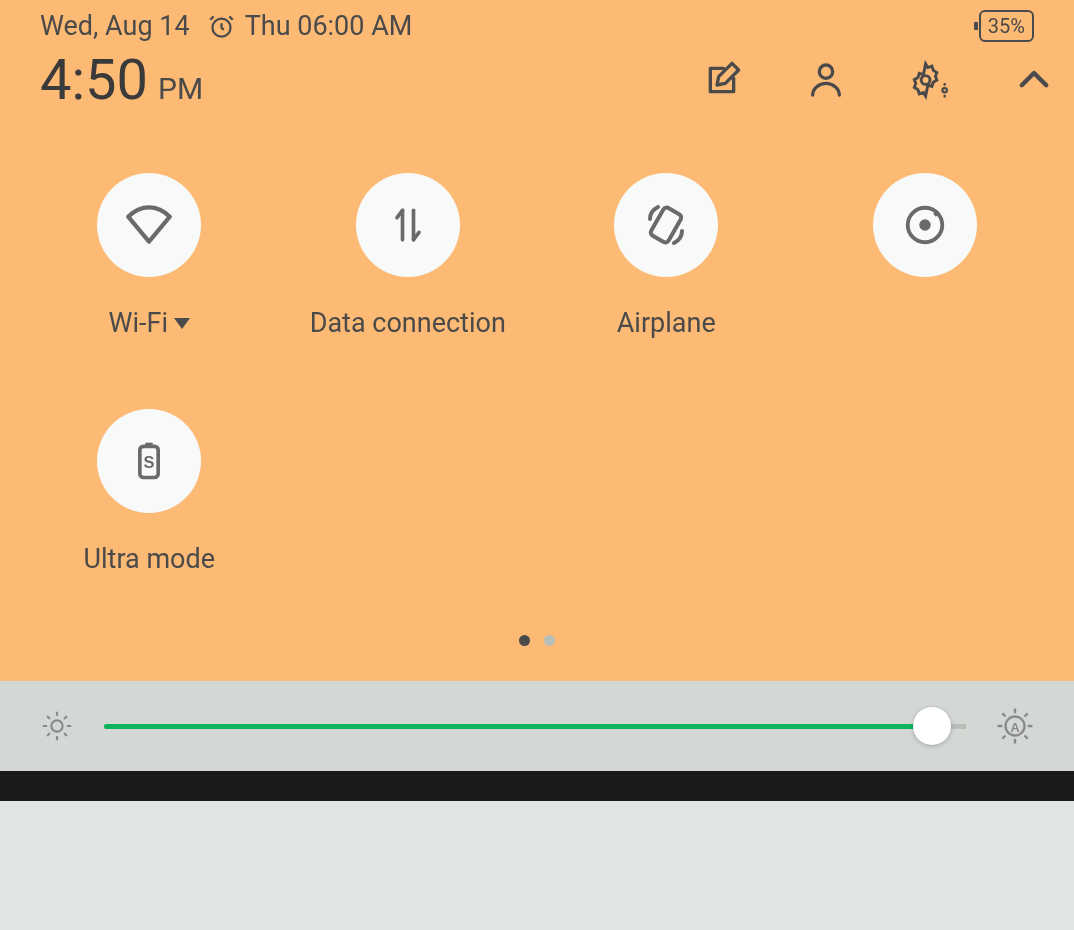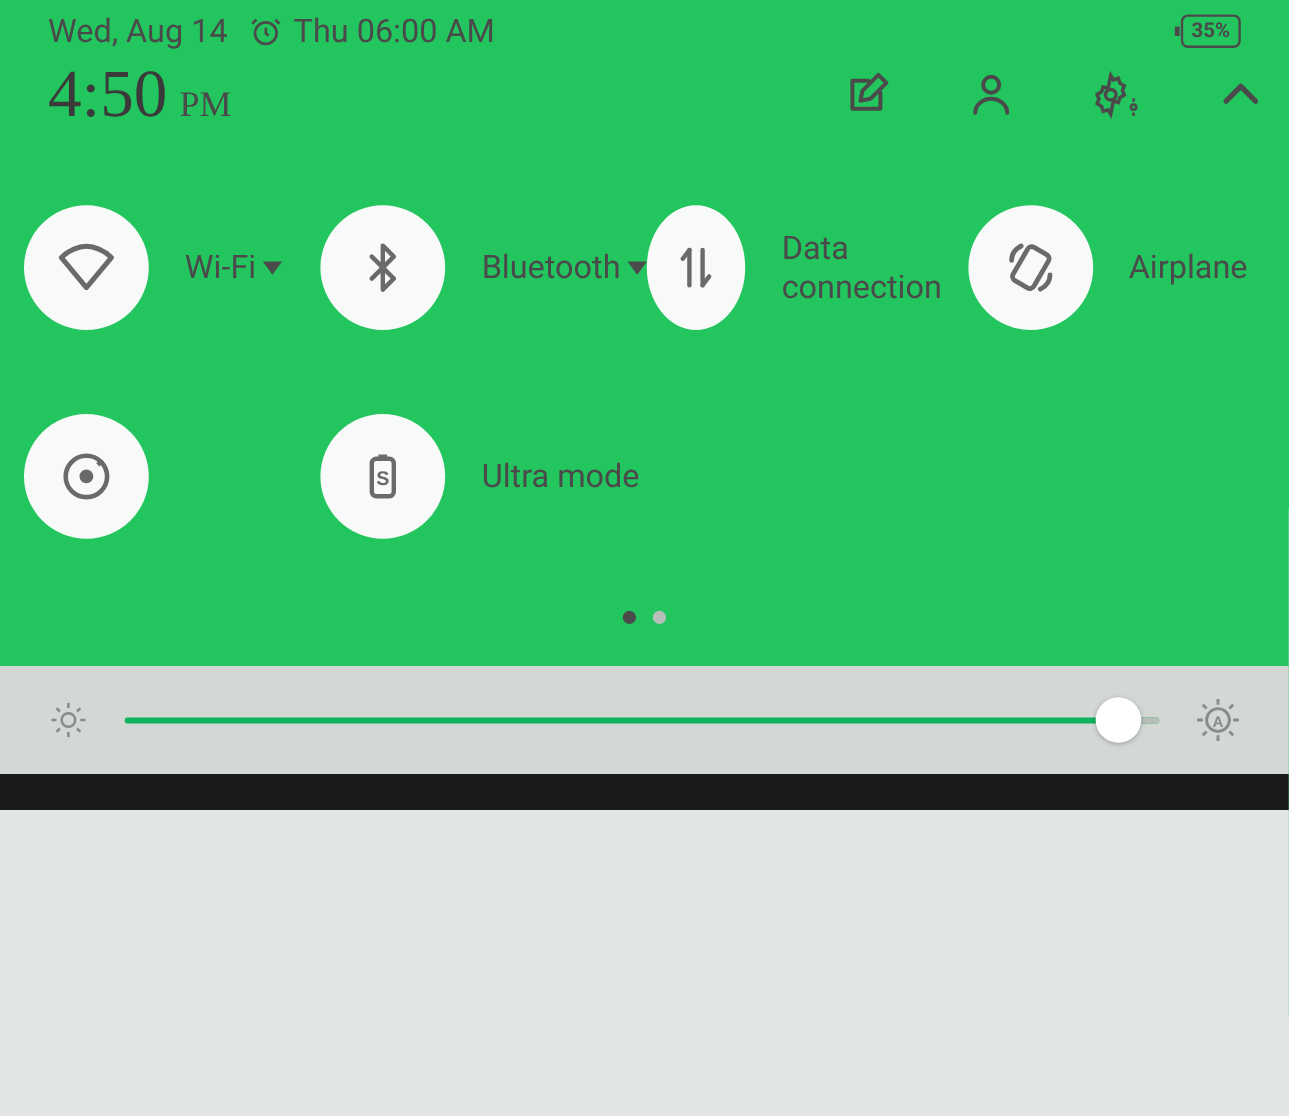--- a/index.html
+++ b/index.html
@@ -4,21 +4,21 @@
   <style>
     * { margin: 0; padding: 0; box-sizing: border-box; }
     body {
       width: 1074px;
       height: 930px;
       font-family: -apple-system, BlinkMacSystemFont, 'Segoe UI', Roboto, sans-serif;
       background: #e1e5e3;
       color: #4a4a4a;
       overflow: hidden;
     }
-    .panel { background: #22c55e; }
+    .panel { background: #fdba74; }
     .status-bar {
       display: flex;
       align-items: center;
       justify-content: space-between;
       padding: 10px 40px 0 40px;
     }
     .status-left {
       display: flex;
       align-items: center;
       gap: 18px;
@@ -28,41 +28,40 @@
     }
     .alarm-group {
       display: flex;
       align-items: center;
       gap: 10px;
     }
     .battery-badge {
       border: 2.5px solid #4a4a4a;
       border-radius: 6px;
       padding: 2px 7px;
-      font-size: 17px;
-      font-weight: 700;
+      font-size: 20px;
+      font-weight: 400;
       position: relative;
     }
     .battery-badge::before {
       content: '';
       position: absolute;
       left: -7px;
       top: 50%;
       transform: translateY(-50%);
       width: 4px;
       height: 8px;
       background: #4a4a4a;
       border-radius: 1px 0 0 1px;
     }
     .time-row {
       display: flex;
       align-items: center;
       justify-content: space-between;
       padding: 5px 18px 10px 40px;
-      font-family: Liberation Serif, serif;
     }
     .time-left {
       display: flex;
       align-items: baseline;
       gap: 10px;
     }
     .time-main {
       font-size: 56px;
       font-weight: 400;
       color: #3a3a3a;
@@ -87,20 +86,21 @@
       cursor: pointer;
     }
     .tiles-grid {
       display: grid;
       grid-template-columns: repeat(4, 1fr);
       row-gap: 70px;
       padding: 50px 20px 30px 20px;
     }
     .tile {
       display: flex;
+      flex-direction: column;
       align-items: center;
       gap: 30px;
       cursor: pointer;
     }
     .tile-circle {
       width: 104px;
       height: 104px;
       border-radius: 50%;
       background: #f8faf9;
       display: flex;
@@ -245,31 +245,20 @@
         <svg width="50" height="50" viewBox="0 0 24 24" fill="none" stroke="#6a6a6a" stroke-width="2" stroke-linejoin="round">
           <path d="M12 20 L2 8 C5 5 9 3.5 12 3.5 S19 5 22 8 Z"></path>
         </svg>
       </div>
       <div class="tile-label">
         <span>Wi-Fi</span>
         <span class="dropdown-caret"></span>
       </div>
     </div>
 
-    <div class="tile">
-      <div class="tile-circle">
-        <svg width="44" height="44" viewBox="0 0 24 24" fill="none" stroke="#6a6a6a" stroke-width="2" stroke-linecap="round" stroke-linejoin="round">
-          <path d="M7 7l10 10-5 5V2l5 5L7 17"></path>
-        </svg>
-      </div>
-      <div class="tile-label">
-        <span>Bluetooth</span>
-        <span class="dropdown-caret"></span>
-      </div>
-    </div>
 
     <div class="tile">
       <div class="tile-circle">
         <svg width="44" height="44" viewBox="0 0 24 24" fill="none" stroke="#6a6a6a" stroke-width="2" stroke-linecap="round" stroke-linejoin="round">
           <path d="M9 4v16"></path>
             <path d="M6 7l3-3 3 3" fill="none" stroke="none"></path>
           <path d="M9 4l-3 4"></path>
           <path d="M15 20V4"></path>
             <path d="M15 20l3-4"></path>
         </svg>

